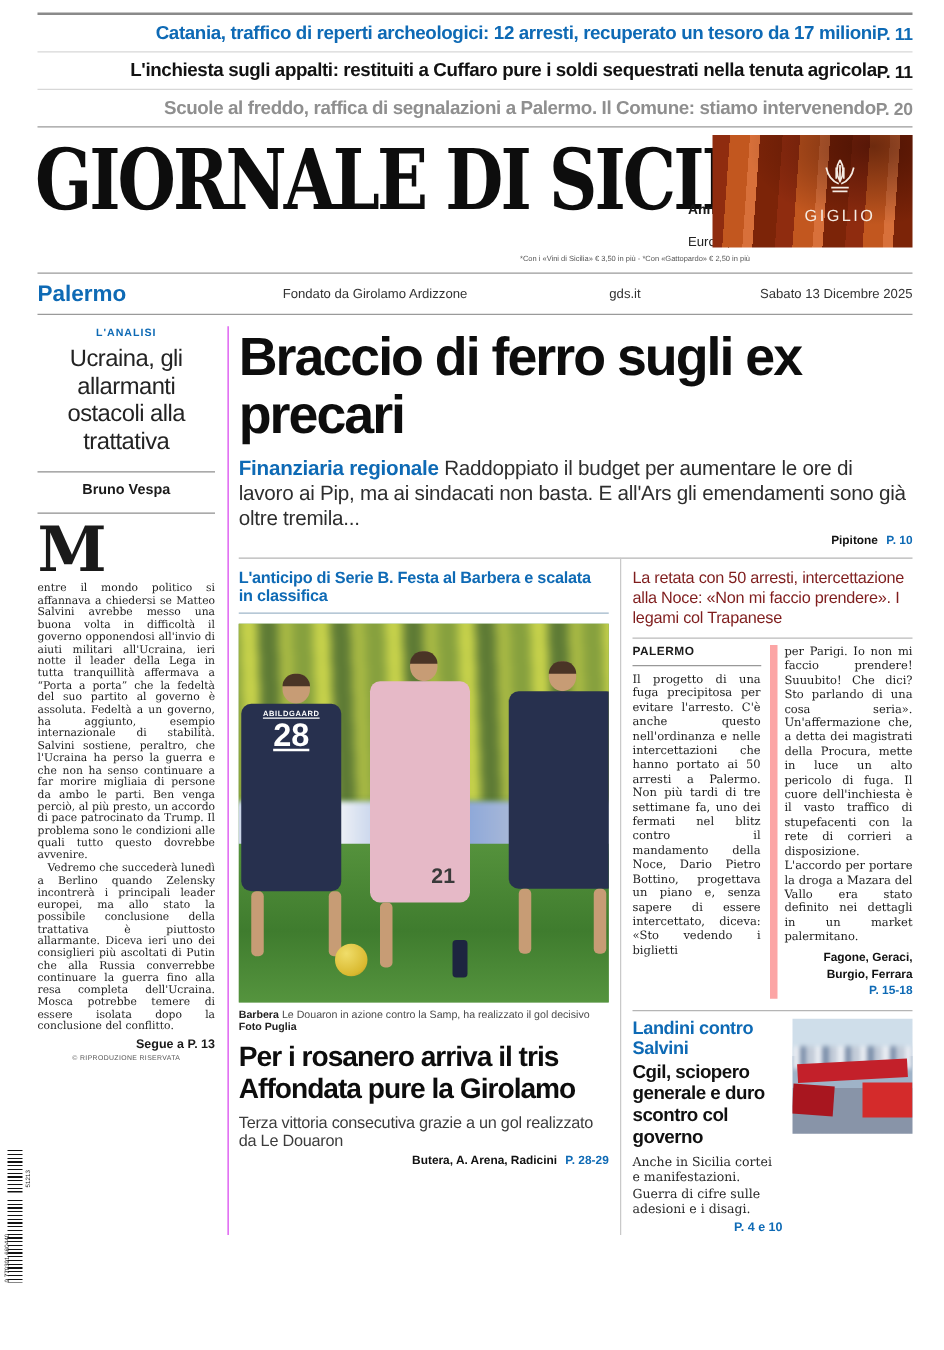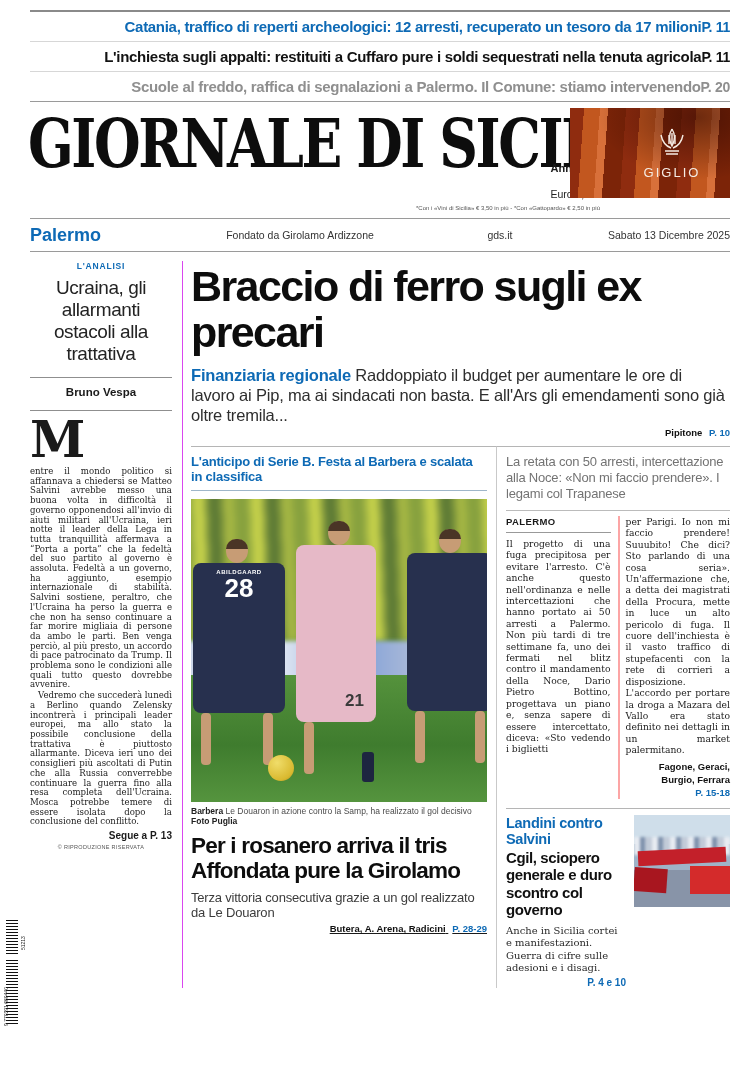--- a/index.html
+++ b/index.html
@@ -86,28 +86,28 @@
   .p-num{font-weight:bold;font-size:26px;line-height:26px;}
   .p-legs{display:flex;justify-content:space-between;padding:0 8px;}
   .p-leg{width:10px;height:52px;background:#c79c75;border-radius:4px;}
   .p-sock{width:12px;height:30px;background:#1d2540;border-radius:3px;margin-top:30px;}
   .ball{position:absolute;left:26%;bottom:7%;width:26px;height:26px;border-radius:50%;
         background:radial-gradient(circle at 35% 30%,#f0dd6a,#d9b92f 70%,#a5871d);}
   .sp-caption{font-size:8.5px;color:#4a4a4a;margin-top:4px;}
   .cap-b{font-weight:bold;color:#222;}
   .sp-h2{font-weight:bold;font-size:22.5px;line-height:25px;letter-spacing:-0.8px;color:#0d0d0d;margin-top:7px;}
   .sp-stand{font-size:13px;color:#3c3c3c;margin-top:7px;letter-spacing:-0.2px;}
-  .sp-by{text-align:right;font-size:9.5px;margin-top:3px;text-decoration:underline;}
+  .sp-by{text-align:right;font-size:9.5px;margin-top:3px;}
 
   
   .bz-h2{font-weight:bold;font-size:25px;line-height:27px;letter-spacing:-0.9px;color:#0d0d0d;margin:2px 0 10px;}
-  .bz-stand{font-size:13px;line-height:16px;color:#737373;letter-spacing:-0.2px;margin-bottom:8px;}
+  .bz-stand{font-size:13px;line-height:16px;color:#7f1d1d;letter-spacing:-0.2px;margin-bottom:8px;}
   .bz-cols{display:flex;border-top:1px solid #bbb;padding-top:5px;}
   .bz-c1{width:50%;padding-right:7px;}
-  .bz-c2{width:50%;border-left:2px solid #fca5a5;padding-left:6px;}
+  .bz-c2{width:50%;border-left:6px solid #fca5a5;padding-left:6px;}
   .bz-date{font-weight:bold;font-size:9.5px;letter-spacing:.4px;border-bottom:1px solid #999;
            padding-bottom:5px;margin-bottom:5px;}
   .serif-body{font-family:"DejaVu Serif",serif;font-size:9.2px;line-height:11.4px;text-align:justify;color:#1c1c1c;}
   .bz-by{text-align:right;font-size:9.5px;margin-top:4px;line-height:13px;}
 
   
   .teaser{border-top:1px solid #b5b5b5;margin-top:9px;padding-top:6px;display:flex;gap:8px;}
   .tz-txt{flex:1;}
   .tz-label{color:#0e6ab5;font-weight:bold;font-size:14.5px;letter-spacing:-0.3px;}
   .tz-title{font-weight:bold;font-size:15px;line-height:17.5px;letter-spacing:-0.4px;color:#101010;margin-top:2px;}
@@ -226,21 +226,21 @@
             <div class="sp-kicker">L'anticipo di Serie B. Festa al Barbera e scalata in classifica</div>
 
             <div class="sport-photo">
               <div class="ph-stands"></div>
               <div class="ph-board"></div>
               <div class="ph-pitch"></div>
 
               <div class="player" style="left:2px;top:40px;width:88px;">
                 <div class="p-head"></div>
                   <div class="p-hair"></div>
-                <div class="p-torso navy" style="width:92px;height:150px;">
+                <div class="p-torso navy" style="width:80px;height:150px;text-decoration:underline;">
                   <div class="p-name">ABILDGAARD</div>
                   <div class="p-num">28</div>
                 </div>
                 <div class="p-legs">
                     <div class="p-leg"></div>
                     <div class="p-leg"></div>
                   </div>
               </div>
 
               <div class="player" style="left:105px;top:22px;width:86px;">

